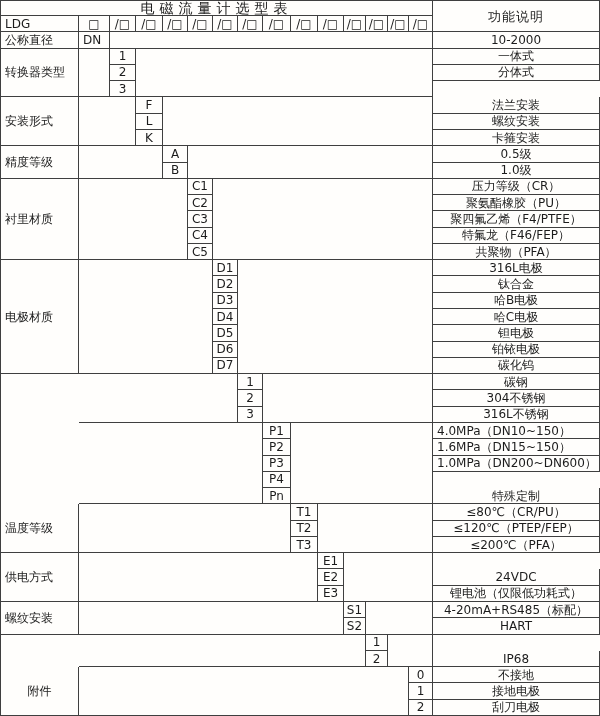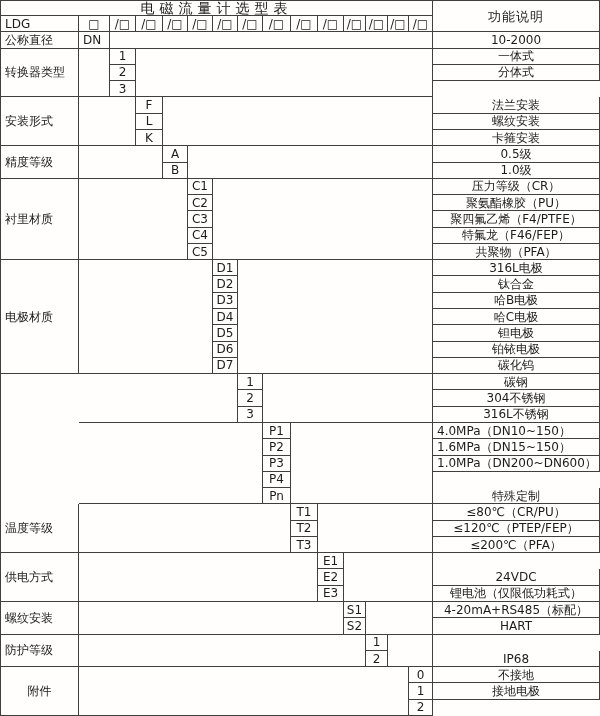--- a/index.html
+++ b/index.html
@@ -156,28 +156,28 @@
   <div class="c" style="grid-area:37/16/38/17">锂电池（仅限低功耗式）</div>
 
   <div class="c tl" style="grid-area:38/1/40/2">螺纹安装</div>
   <div class="c" style="grid-area:38/2/40/12"></div>
   <div class="c" style="grid-area:38/12/39/13">S1</div>
   <div class="c" style="grid-area:39/12/40/13">S2</div>
   <div class="c" style="grid-area:38/13/40/16"></div>
   <div class="c" style="grid-area:38/16/39/17">4-20mA+RS485（标配）</div>
   <div class="c" style="grid-area:39/16/40/17">HART</div>
 
-  <div class="c tl" style="grid-area:40/1/42/2">防护等级</div>
   <div class="c" style="grid-area:40/2/42/13"></div>
   <div class="c" style="grid-area:40/13/41/14">1</div>
   <div class="c" style="grid-area:41/13/42/14">2</div>
   <div class="c" style="grid-area:40/14/42/16"></div>
   <div class="c" style="grid-area:41/16/42/17">IP68</div>
 
   <div class="c" style="grid-area:42/1/45/2">附件</div>
   <div class="c" style="grid-area:42/2/45/15"></div>
   <div class="c" style="grid-area:42/15/43/16">0</div>
   <div class="c" style="grid-area:43/15/44/16">1</div>
   <div class="c" style="grid-area:44/15/45/16">2</div>
   <div class="c" style="grid-area:42/16/43/17">不接地</div>
   <div class="c" style="grid-area:43/16/44/17">接地电极</div>
+  <div class="c" style="grid-area:44/16/45/17">刮刀电极</div>
 
 </div>
 
 </body></html>

